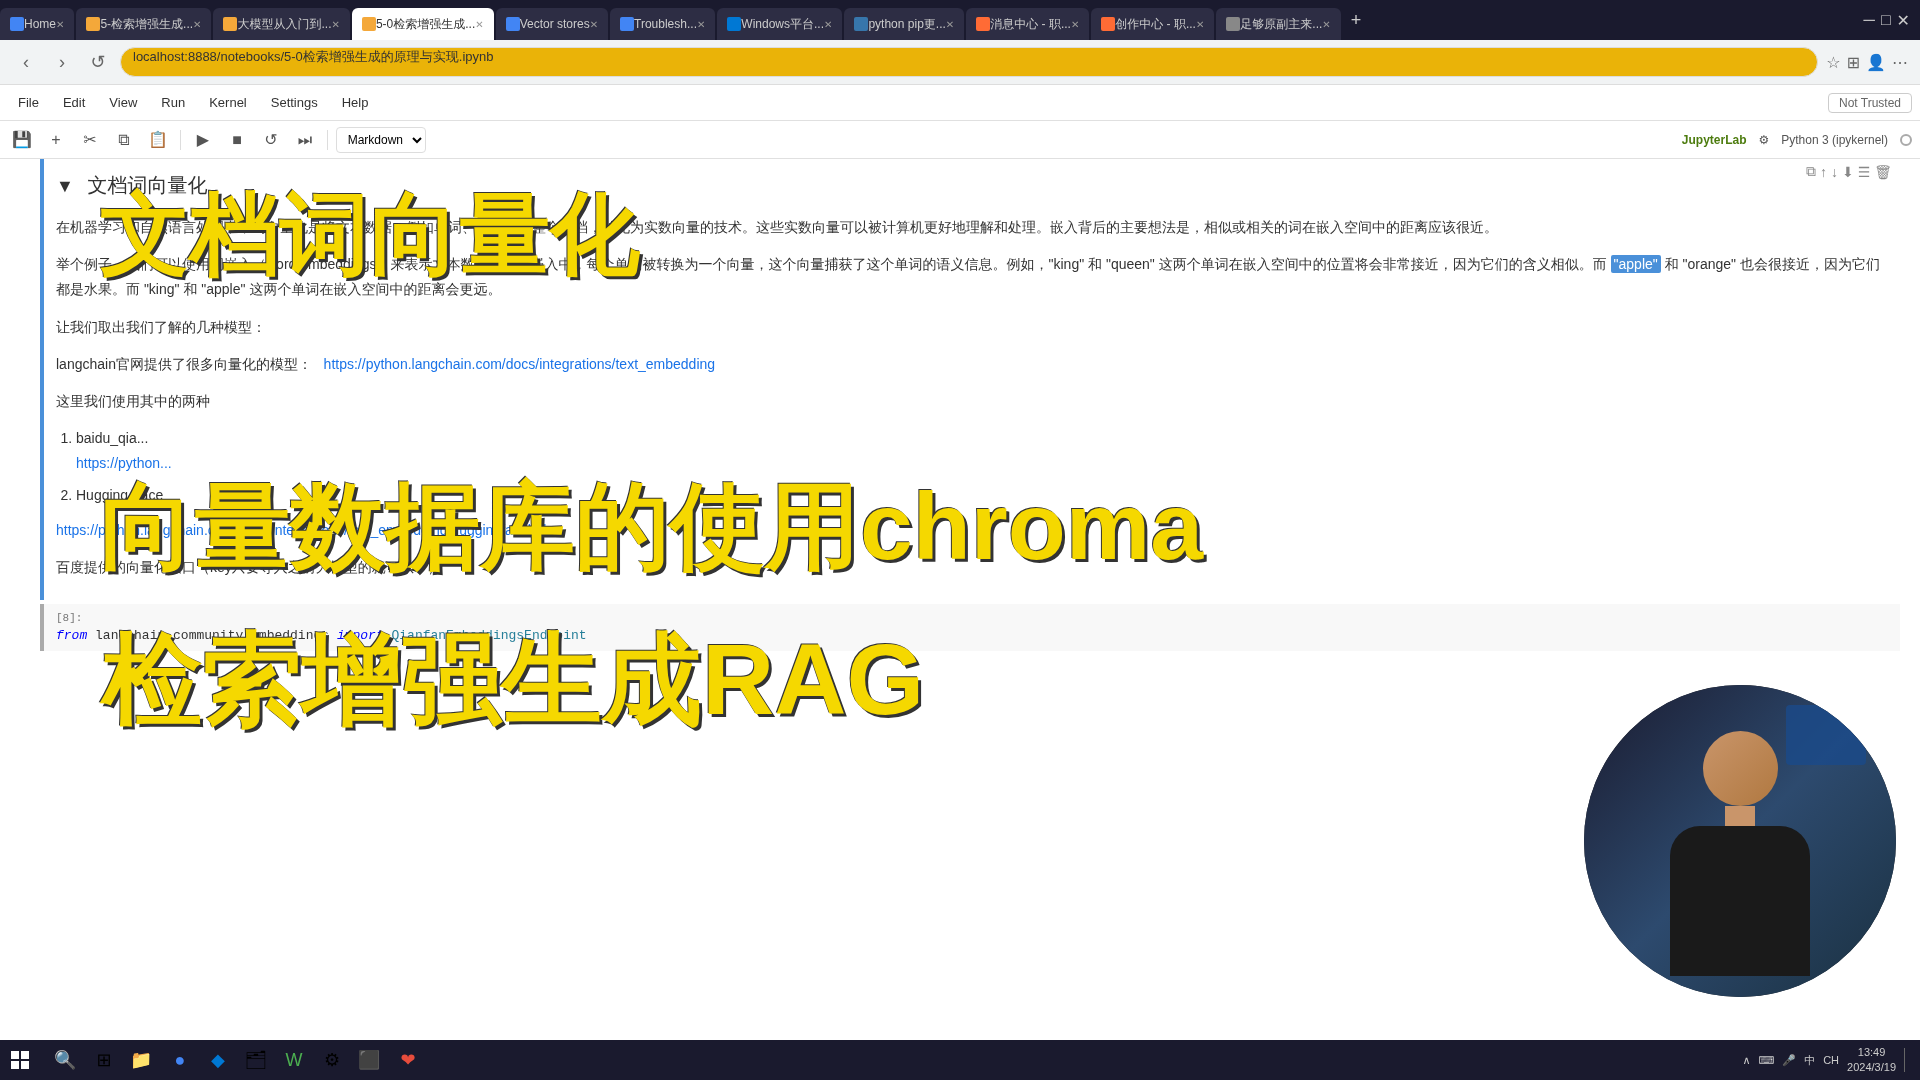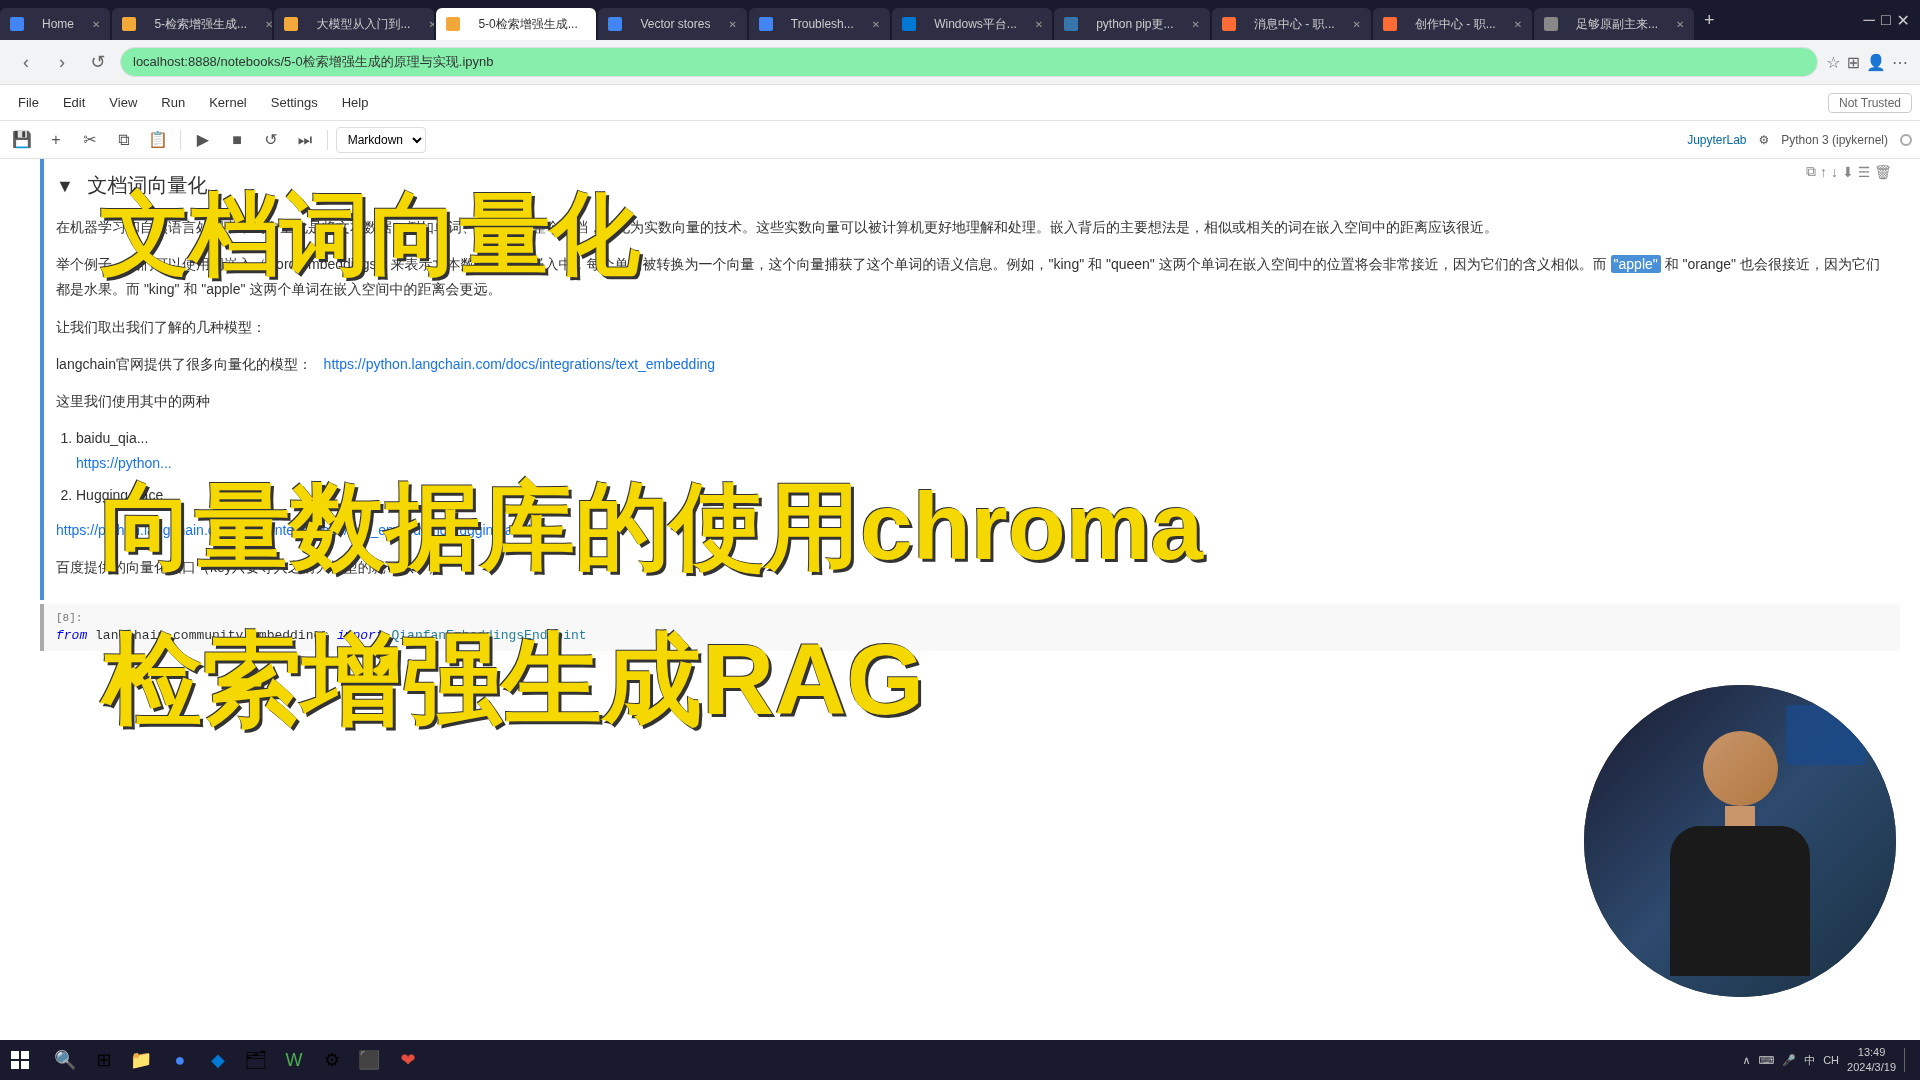--- a/index.html
+++ b/index.html
@@ -1,46 +1,46 @@
 <!DOCTYPE html>
 <html><head>
   <meta charset="utf-8">
   <style>
     * { margin: 0; padding: 0; box-sizing: border-box; }
     body { width: 1920px; height: 1080px; overflow: hidden; font-family: 'Segoe UI', Arial, sans-serif; background: #f0f0f0; }
 
     
     .taskbar { width: 100%; height: 40px; background: #1a1a2e; display: flex; align-items: center; }
     .taskbar-tabs { display: flex; height: 100%; align-items: flex-end; flex: 1; overflow: hidden; }
-    .browser-tab { display: flex; align-items: center; height: 32px; padding: 0 10px; background: #2d2d44; color: #ccc; font-size: 12px; border-radius: 6px 6px 0 0; margin-right: 2px; max-width: 160px; gap: 18px; cursor: pointer; white-space: nowrap; overflow: hidden; text-overflow: ellipsis; }
+    .browser-tab { display: flex; align-items: center; height: 32px; padding: 0 10px; background: #2d2d44; color: #ccc; font-size: 12px; border-radius: 6px 6px 0 0; margin-right: 2px; max-width: 160px; gap: 0; cursor: pointer; white-space: nowrap; overflow: hidden; text-overflow: ellipsis; }
     .browser-tab.active { background: #fff; color: #333; }
     .browser-tab .tab-icon { width: 14px; height: 14px; border-radius: 2px; flex-shrink: 0; }
     .browser-tab .tab-close { margin-left: auto; font-size: 10px; color: #999; flex-shrink: 0; }
     .tab-new { background: none; border: none; color: #ccc; font-size: 18px; cursor: pointer; padding: 0 8px; align-self: center; }
 
     
     .browser-chrome { background: #f1f3f4; border-bottom: 1px solid #ddd; }
     .nav-bar { display: flex; align-items: center; height: 44px; padding: 0 12px; gap: 8px; }
     .nav-btn { background: none; border: none; color: #666; font-size: 18px; cursor: pointer; width: 28px; height: 28px; display: flex; align-items: center; justify-content: center; border-radius: 50%; }
-    .address-bar { flex: 1; height: 30px; border: 1px solid #ddd; border-radius: 15px; background: #86efac; padding: 0 12px; font-size: 13px; color: #333; display: flex; align-items: center; }
+    .address-bar { flex: 1; height: 30px; border: 1px solid #ddd; border-radius: 15px; background: #eab308; padding: 0 12px; font-size: 13px; color: #333; display: flex; }
     .nav-actions { display: flex; gap: 6px; align-items: center; }
     .nav-action-btn { background: none; border: none; color: #666; font-size: 16px; cursor: pointer; }
 
     
     .menu-bar { display: flex; align-items: center; height: 36px; background: #fff; padding: 0 8px; border-bottom: 1px solid #e0e0e0; gap: 4px; }
     .menu-item { padding: 4px 10px; font-size: 13px; color: #333; cursor: pointer; border-radius: 4px; }
     .not-trusted { margin-left: auto; font-size: 12px; color: #666; border: 1px solid #ccc; padding: 2px 10px; border-radius: 4px; }
 
     
     .toolbar { display: flex; align-items: center; height: 38px; background: #fff; padding: 0 8px; border-bottom: 1px solid #e0e0e0; gap: 6px; }
     .toolbar-btn { background: none; border: none; color: #555; font-size: 16px; cursor: pointer; width: 28px; height: 28px; display: flex; align-items: center; justify-content: center; border-radius: 4px; }
     .toolbar-divider { width: 1px; height: 20px; background: #ddd; margin: 0 2px; }
     .cell-type-select { height: 26px; border: 1px solid #ddd; border-radius: 4px; font-size: 12px; padding: 0 6px; background: #fff; cursor: pointer; text-align: right; }
     .jupyter-info { margin-left: auto; display: flex; align-items: center; gap: 12px; font-size: 12px; color: #555; }
-    .jupyter-info a { color: #0369a1; text-decoration: none; }
+    .jupyter-info a { color: #4d7c0f; text-decoration: none; font-weight: bold; }
 
     
     .notebook { background: #fff; margin: 0; overflow-y: auto; height: calc(1080px - 40px - 44px - 36px - 38px - 40px); position: relative; }
     .cell { border-left: 4px solid #4a90d9; margin: 0 20px 4px 40px; padding: 8px 12px; position: relative; }
     .cell-toolbar { position: absolute; top: 4px; right: 8px; display: flex; gap: 4px; }
     .cell-toolbar-btn { background: none; border: none; font-size: 14px; color: #888; cursor: pointer; }
 
     
     .md-content { font-size: 14px; color: #333; line-height: 1.8; }
     .md-content h2 { font-size: 20px; font-weight: normal; margin-bottom: 12px; }

